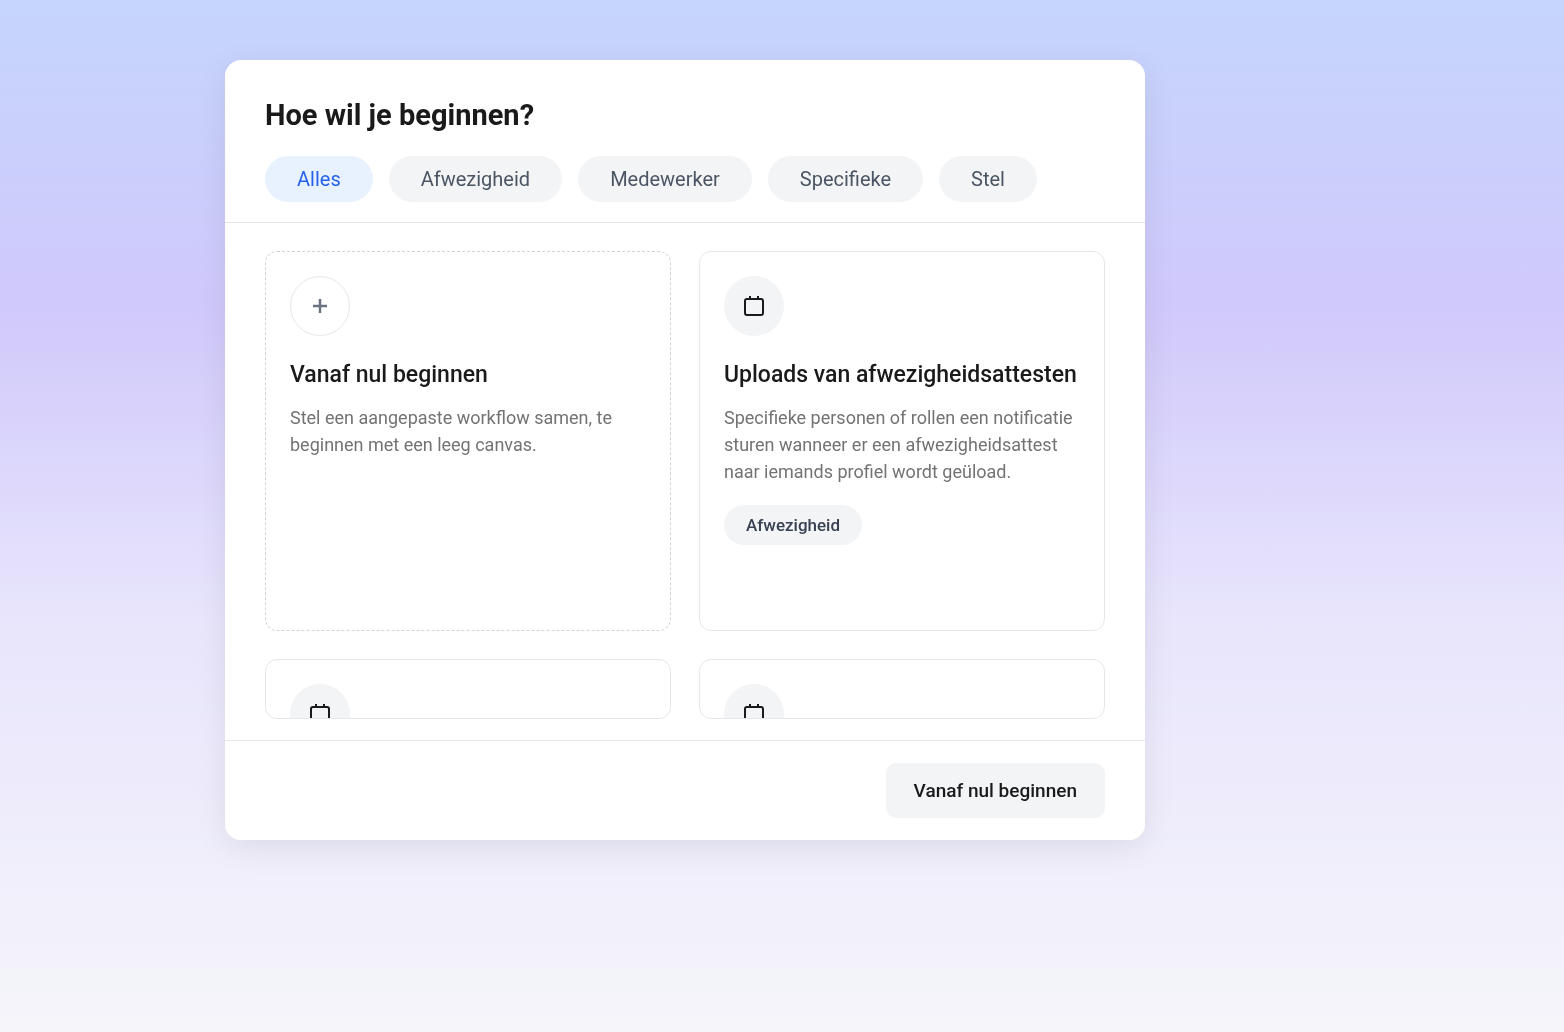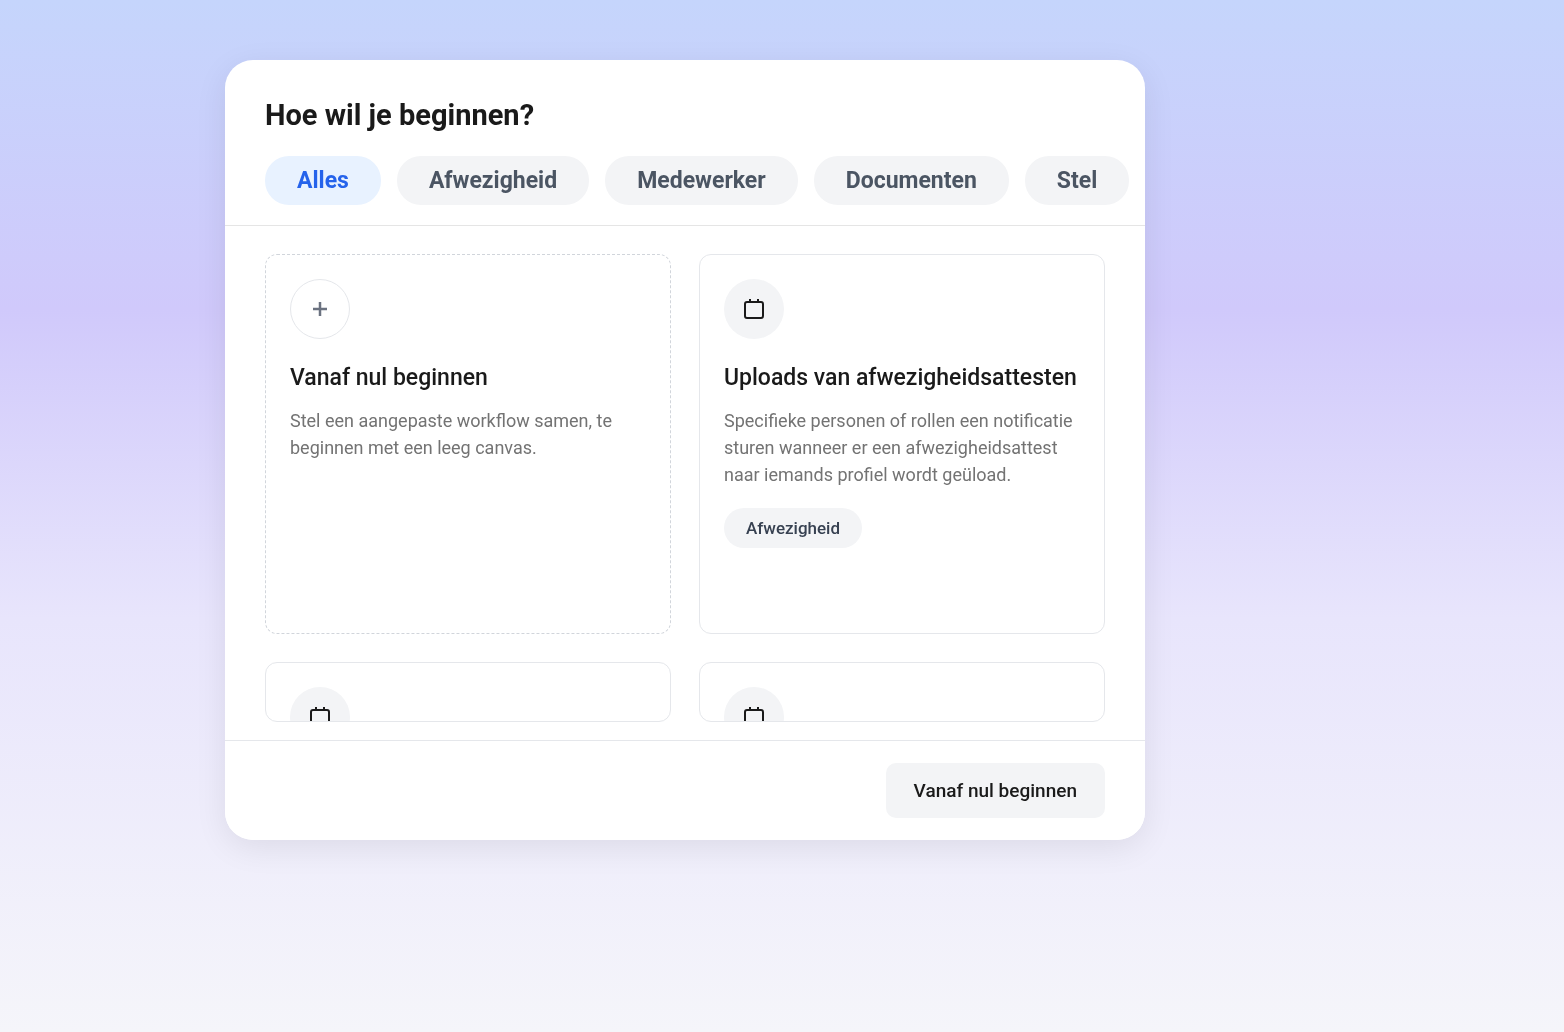--- a/index.html
+++ b/index.html
@@ -12,21 +12,21 @@
       font-family: -apple-system, BlinkMacSystemFont, 'Segoe UI', Roboto, Helvetica, Arial, sans-serif;
       background: linear-gradient(180deg, #c5d5fc 0%, #d0c9fb 30%, #e8e5fc 60%, #f5f5fa 100%);
       min-height: 1032px;
       width: 1564px;
       padding: 60px 0 0 225px;
       overflow: hidden;
     }
     
     .modal {
       background: #ffffff;
-      border-radius: 28px;
+      border-radius: 16px;
       width: 920px;
       height: 780px;
       overflow: hidden;
       position: relative;
       box-shadow: 0 8px 32px rgba(0,0,0,0.08);
     }
     
     .modal-header {
       padding: 38px 40px 0 40px;
     }
@@ -42,22 +42,22 @@
       display: flex;
       gap: 16px;
       padding: 0 40px 20px 40px;
       border-bottom: 1px solid #e5e5e5;
       overflow: hidden;
     }
     
     .tab {
       padding: 11px 32px;
       border-radius: 24px;
-      font-size: 23px;
-      font-weight: 700;
+      font-size: 20px;
+      font-weight: 400;
       cursor: pointer;
       white-space: nowrap;
       border: none;
       font-family: inherit;
     }
     
     .tab.active {
       background: #e8f2ff;
       color: #2563eb;
     }
@@ -184,21 +184,21 @@
 
 <div class="modal">
   <div class="modal-header">
     <h1 class="modal-title">Hoe wil je beginnen?</h1>
   </div>
 
   <div class="tabs-container">
     <button class="tab active">Alles</button>
     <button class="tab inactive">Afwezigheid</button>
     <button class="tab inactive">Medewerker</button>
-    <button class="tab inactive">Documenten</button>
+    <button class="tab inactive">Specifieke</button>
     <button class="tab inactive">Stel</button>
   </div>
 
   <div class="cards-container">
     <div class="card dashed">
       <div class="card-icon bordered">
         <svg width="24" height="24" viewBox="0 0 24 24" fill="none" stroke="#6b7280" stroke-width="2.5">
           <line x1="12" y1="5" x2="12" y2="19"></line>
           <line x1="5" y1="12" x2="19" y2="12"></line>
         </svg>

